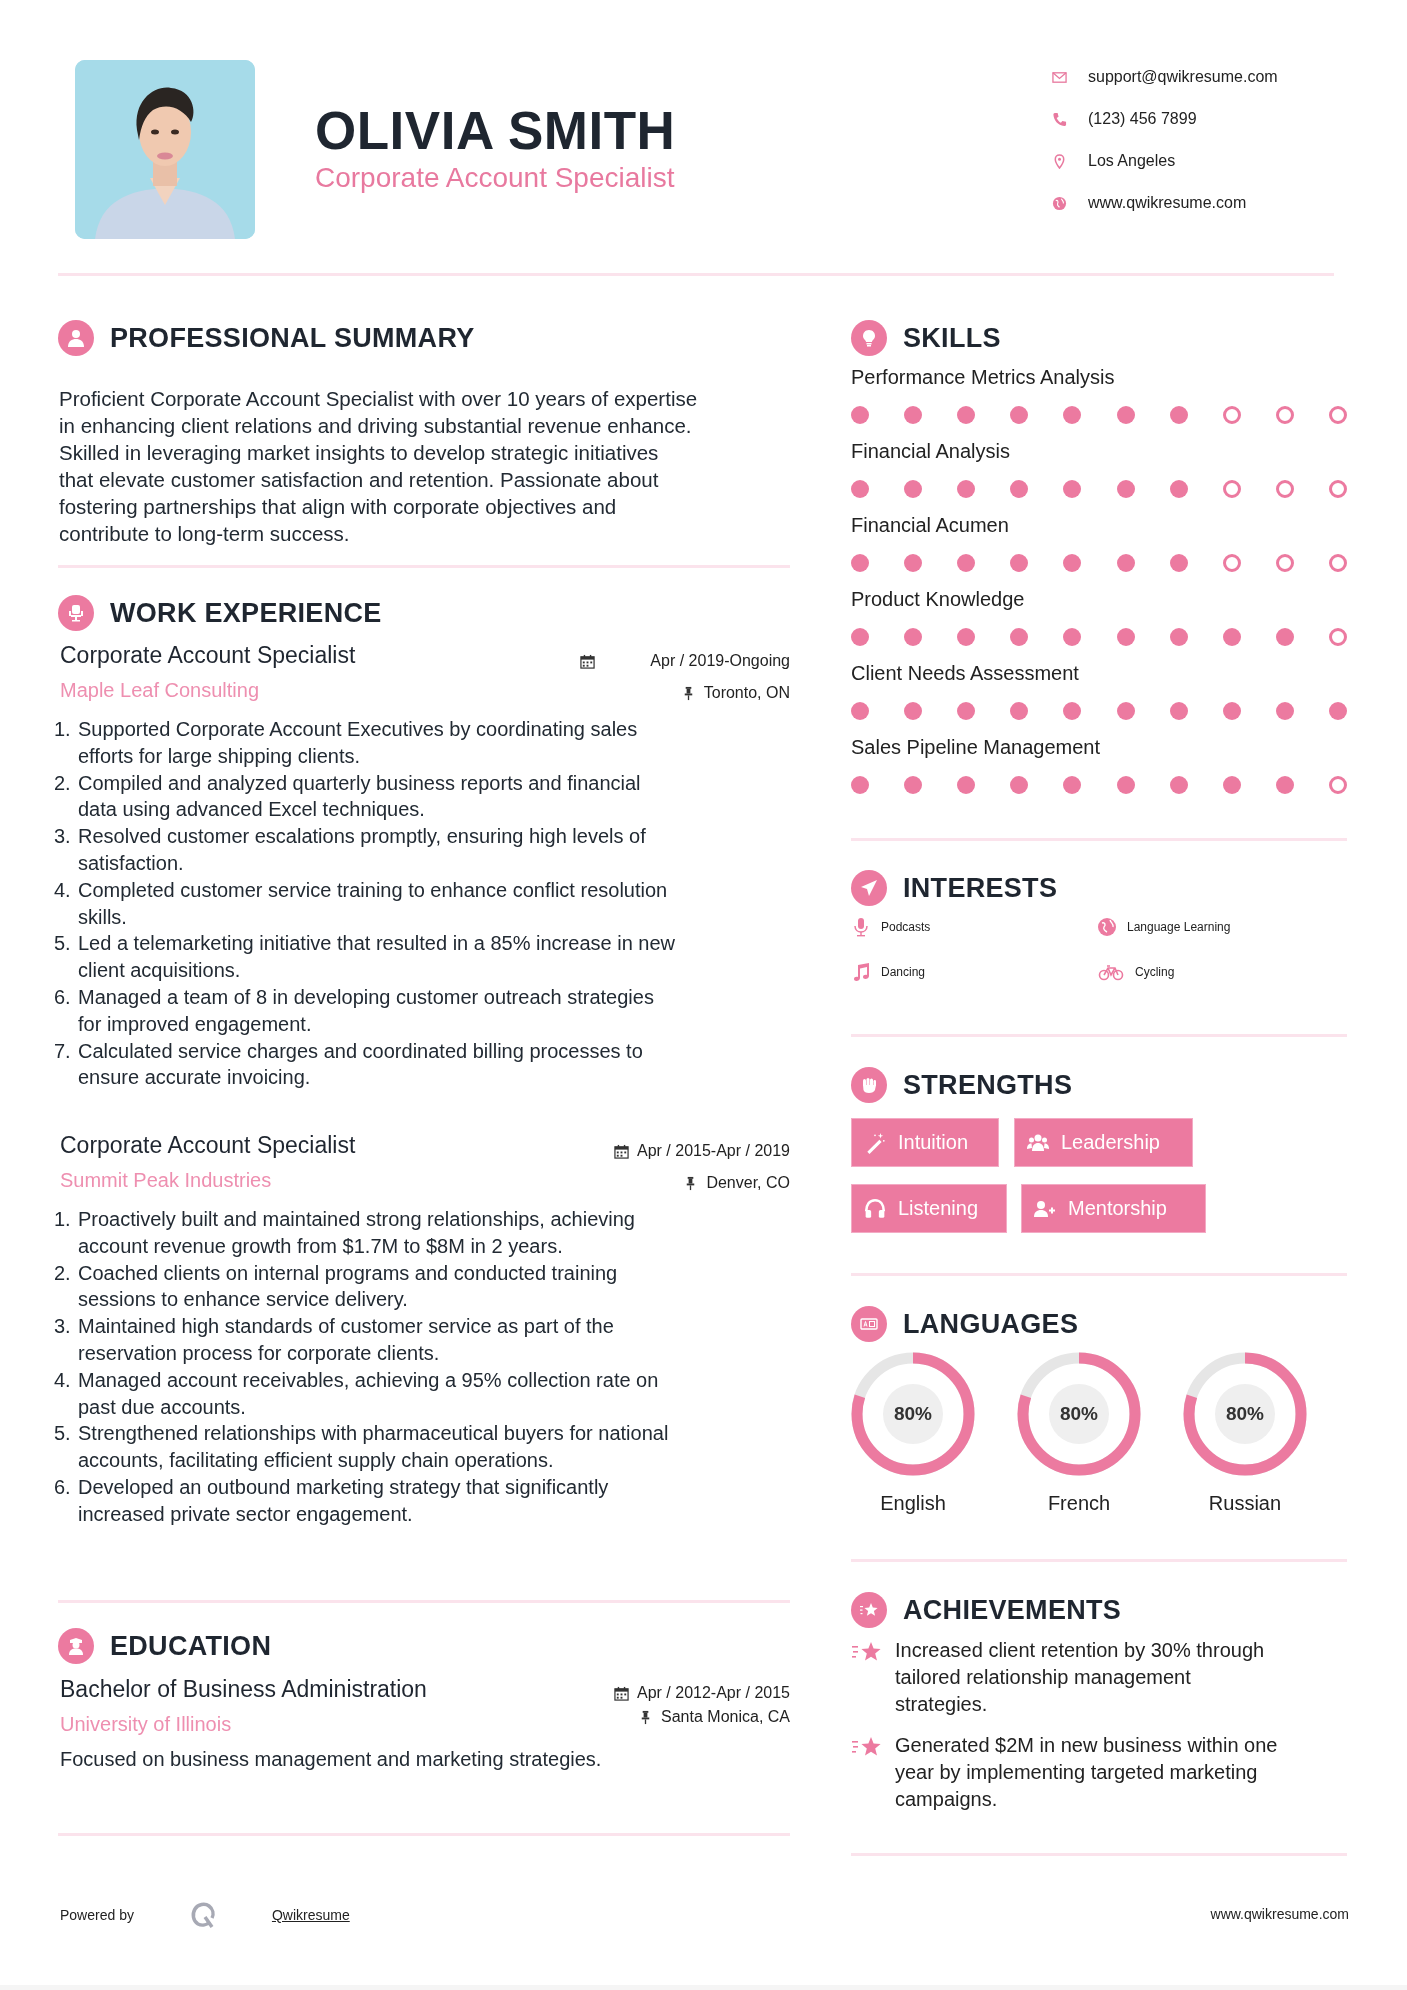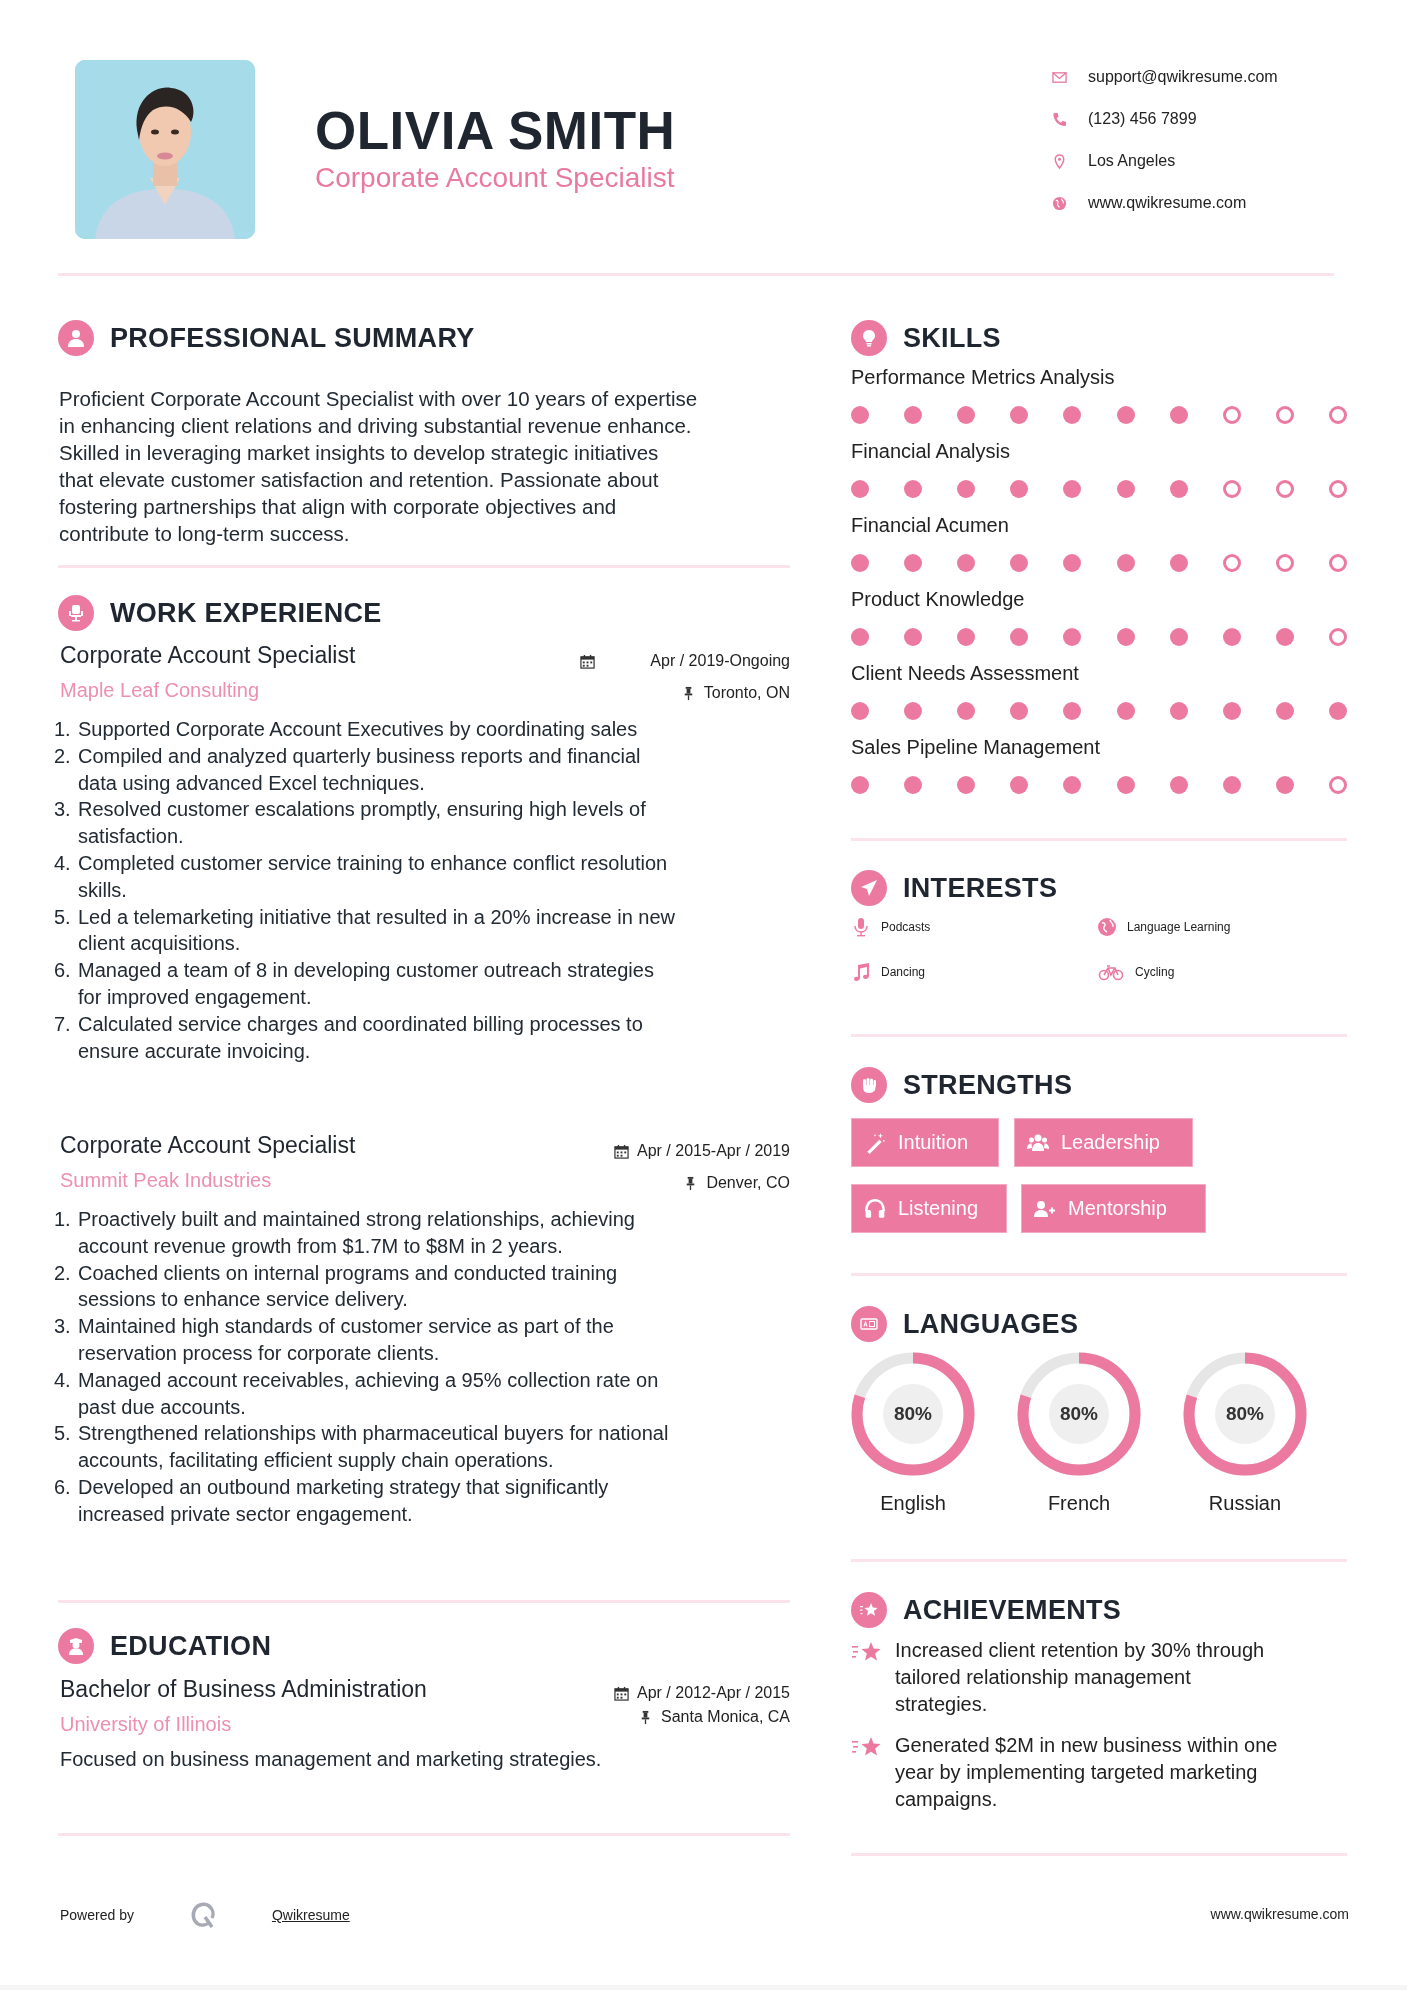--- a/index.html
+++ b/index.html
@@ -189,39 +189,40 @@
           <rect x="6" y="3" width="4" height="5"></rect>
           <rect x="4" y="8" width="8" height="2"></rect>
           <rect x="7.3" y="10" width="1.4" height="5"></rect>
         </svg>
       <span>Toronto, ON</span>
     </div>
     <ol class="job-list">
       <li>
           <span class="num">1.</span>
           <div>Supported Corporate Account Executives by coordinating sales</div>
+          <div>efforts for large shipping clients.</div>
         </li>
       <li>
           <span class="num">2.</span>
           <div>Compiled and analyzed quarterly business reports and financial</div>
           <div>data using advanced Excel techniques.</div>
         </li>
       <li>
           <span class="num">3.</span>
           <div>Resolved customer escalations promptly, ensuring high levels of</div>
           <div>satisfaction.</div>
         </li>
       <li>
           <span class="num">4.</span>
           <div>Completed customer service training to enhance conflict resolution</div>
           <div>skills.</div>
         </li>
       <li>
           <span class="num">5.</span>
-          <div>Led a telemarketing initiative that resulted in a 20% increase in new</div>
+          <div>Led a telemarketing initiative that resulted in a 85% increase in new</div>
           <div>client acquisitions.</div>
         </li>
       <li>
           <span class="num">6.</span>
           <div>Managed a team of 8 in developing customer outreach strategies</div>
           <div>for improved engagement.</div>
         </li>
       <li>
           <span class="num">7.</span>
           <div>Calculated service charges and coordinated billing processes to</div>

